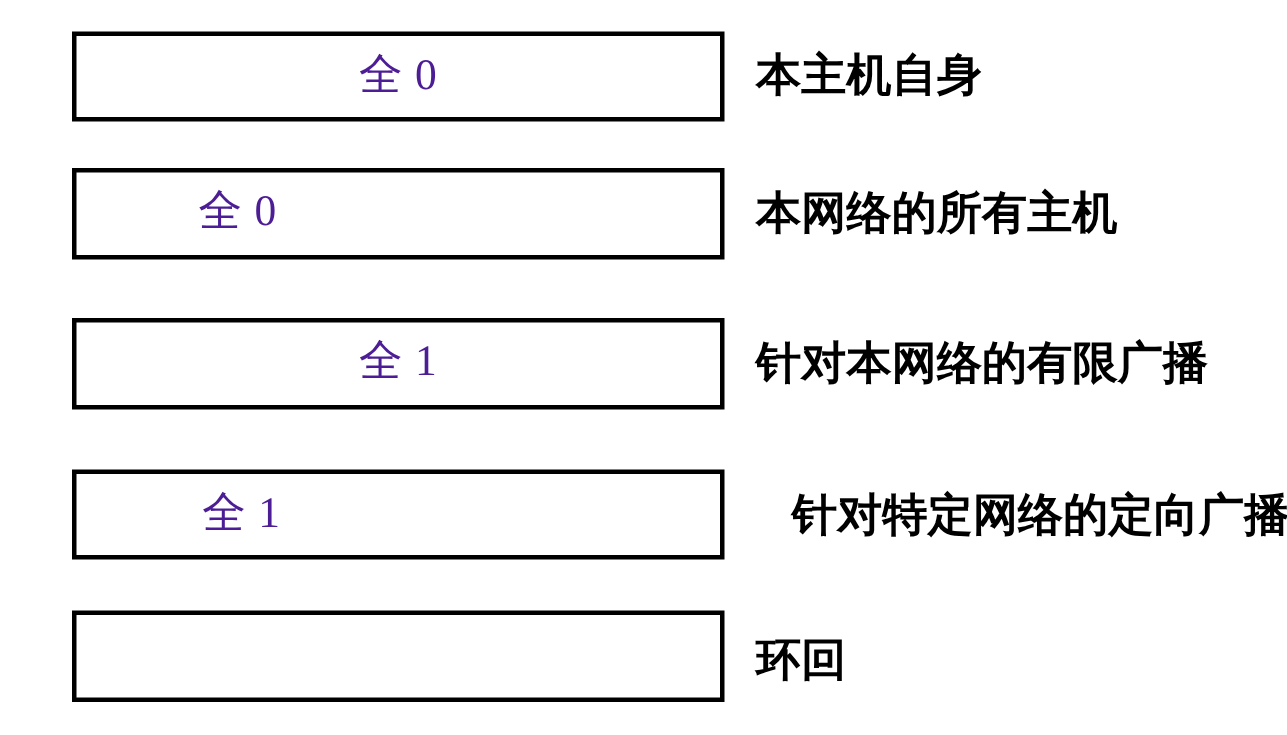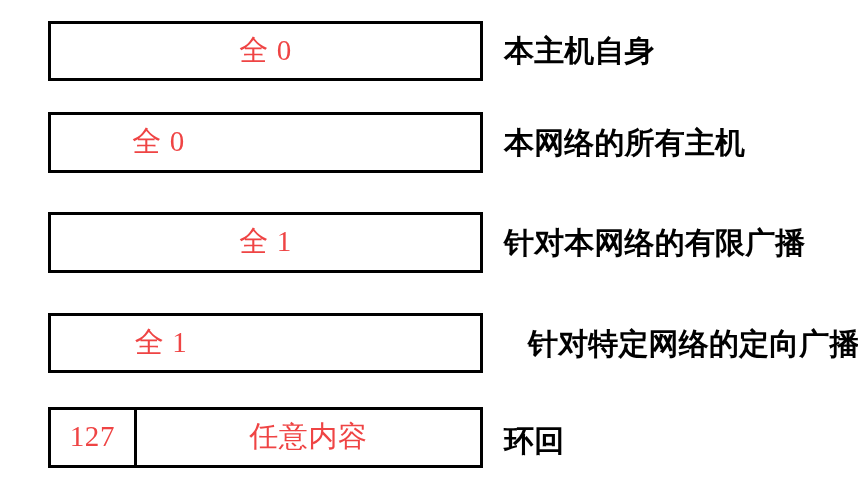--- a/index.html
+++ b/index.html
@@ -46,21 +46,21 @@
   .cell {
     box-sizing: border-box;
     display: flex;
     align-items: center;
     justify-content: center;
     overflow: hidden;
     white-space: nowrap;
     font-family: "Liberation Serif", "DejaVu Serif", serif;
     font-size: 29px;
     line-height: 1;
-    color: #ef4444;
+    color: #4c1d95;
     letter-spacing: 0.02em;
     padding-bottom: 2px;
   }
 
   .cell + .cell {
     border-left: 3px solid #000000;
   }
 
   
   .caption {
@@ -103,19 +103,17 @@
 
   <div class="row">
     <div class="field-box" style="top:313px; height:60px; width:435px;">
       <div class="cell" style="width:220px;">全 1</div>
     </div>
     <div class="caption" style="top:329px;margin-left:24px;">针对特定网络的定向广播</div>
   </div>
 
   <div class="row">
     <div class="field-box" style="top:407px; height:61px; width:435px;">
-      <div class="cell" style="width:84px;">127</div>
-      <div class="cell" style="width:351px;">任意内容</div>
     </div>
     <div class="caption" style="top:426px;">环回</div>
   </div>
 
 </div>
 
 </body></html>

